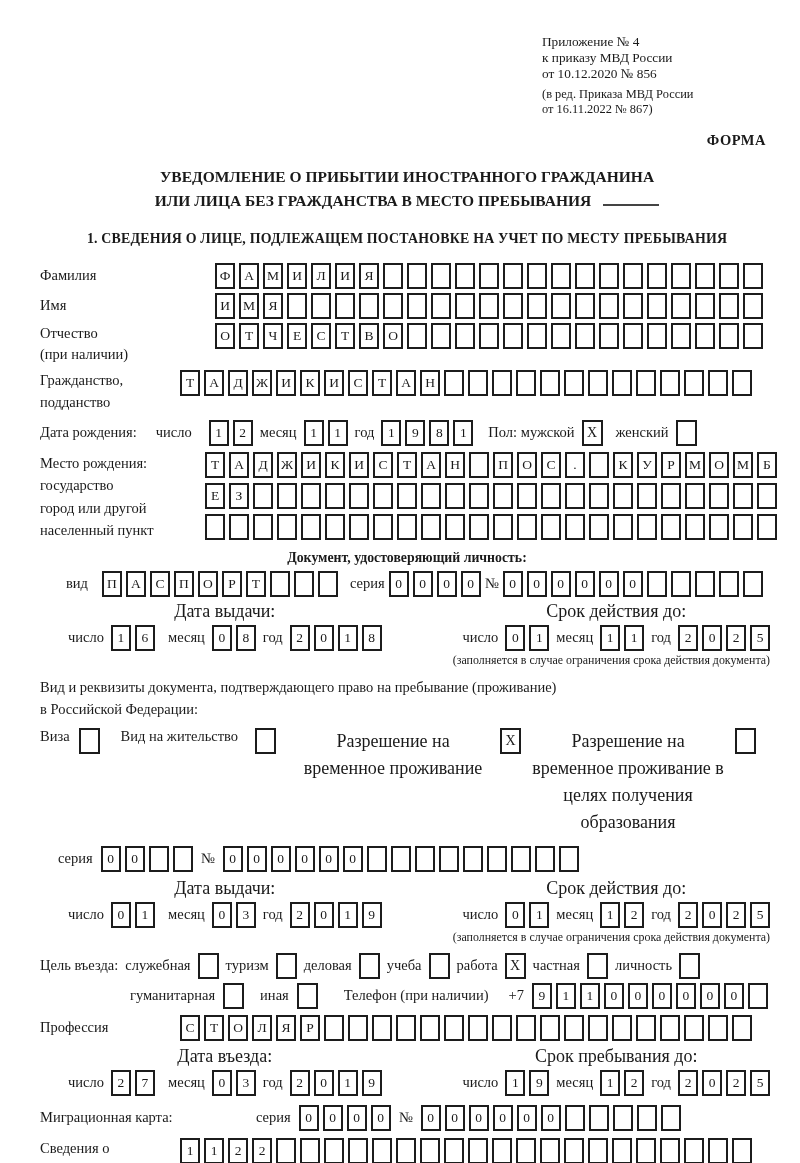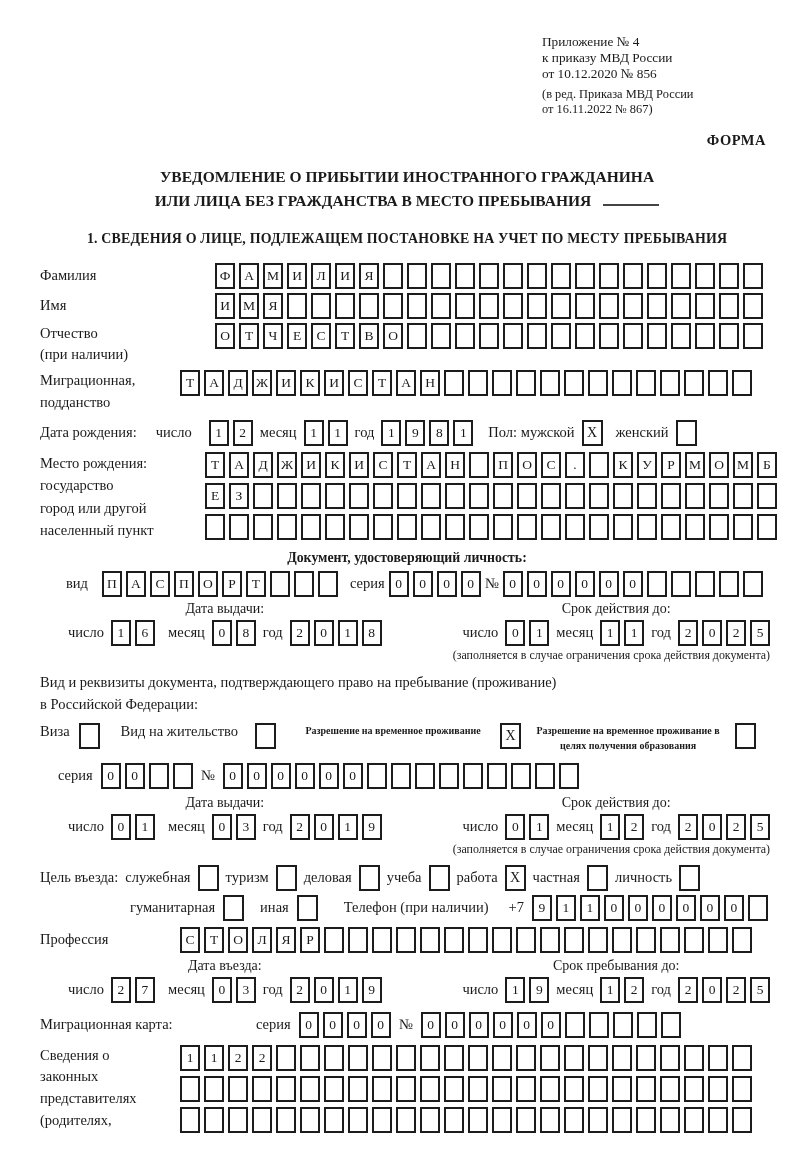--- a/index.html
+++ b/index.html
@@ -40,25 +40,25 @@
     border:2px solid #1c1c1c;
     display:inline-flex; align-items:center; justify-content:center;
     font-size:14px; background:#fff; flex:0 0 auto;
   }
   .stack > div { margin-bottom:5px; }
   .stack > div:last-child { margin-bottom:0; }
   .doc-heading { text-align:center; font-weight:bold; font-size:13.8px; margin:6px 0 5px; }
   .dates-block { display:flex; justify-content:space-between; margin:3px 0 2px; }
   .dates-left { margin-left:28px; }
   .dates-right { margin-right:4px; }
-  .dates-heading { text-align:center; font-size:14px; margin-bottom:3px; }
+  .dates-heading { text-align:center; font-size:18px; margin-bottom:3px; }
   .date-line { display:flex; align-items:center; gap:7px; }
   .note { font-size:11.9px; text-align:right; margin:2px 4px 8px 0; white-space:nowrap; }
   .plain-line { font-size:14.5px; line-height:1.55; }
-  .opt-wrap { width:196px; text-align:center; line-height:1.5; font-size:10px;font-weight:bold; }
+  .opt-wrap { width:196px; text-align:center; line-height:1.5; font-size:18px; }
 </style>
 </head>
 <body>
 
 <div class="page">
 
   <div class="hdr">
     <div>Приложение № 4</div>
     <div>к приказу МВД России</div>
     <div>от 10.12.2020 № 856</div>
@@ -162,21 +162,21 @@
         <span class="cell"></span>
         <span class="cell"></span>
         <span class="cell"></span>
         <span class="cell"></span>
         <span class="cell"></span>
       </div>
   </div>
 
   <div class="row top">
     <div class="lbl w140">
-      <div>Миграционная,</div>
+      <div>Гражданство,</div>
       <div>подданство</div>
     </div>
     <div class="cells">
         <span class="cell">Т</span>
         <span class="cell">А</span>
         <span class="cell">Д</span>
         <span class="cell">Ж</span>
         <span class="cell">И</span>
         <span class="cell">К</span>
         <span class="cell">И</span>

